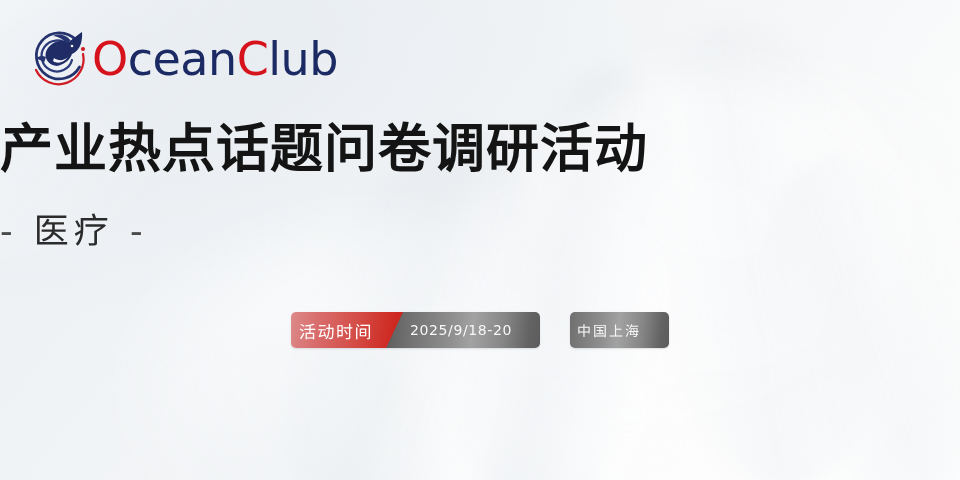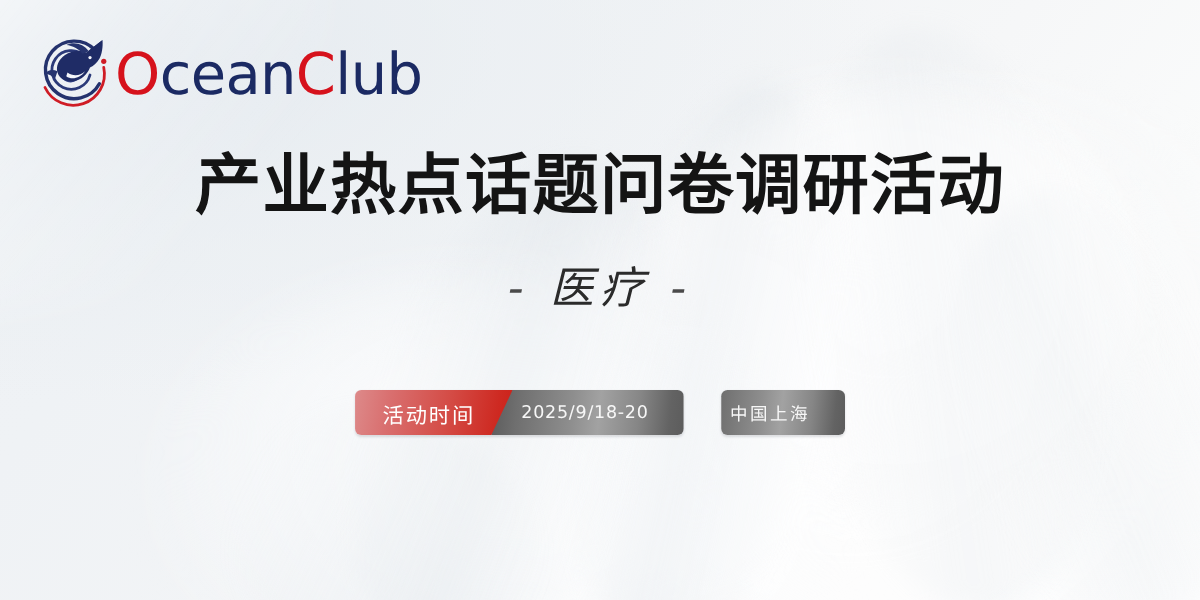--- a/index.html
+++ b/index.html
@@ -148,42 +148,40 @@
   }
   .logo-text .accent { color: #d6121c; }
   .logo-text .base   { color: #1b2a63; }
 
   
   .headings {
     position: absolute;
     left: 0;
     right: 0;
     top: 118px;
-    text-align: center;
   }
   .title {
     font-family: "DejaVu Sans", "Liberation Sans", sans-serif;
     font-size: 53px;
     font-weight: 700;
     color: #141414;
     letter-spacing: 1px;
     line-height: 1.18;
     margin: 0;
     white-space: nowrap;
   }
   .subtitle {
     font-family: "DejaVu Sans", "Liberation Sans", sans-serif;
     font-size: 35px;
     font-weight: 400;
     color: #2b2b2b;
     letter-spacing: 5px;
     line-height: 1;
     margin: 33px 0 0 0;
     white-space: nowrap;
-    font-style: italic;
   }
   .subtitle .dash {
     color: #4a4a4a;
     font-weight: 400;
   }
 
   
   .badges {
     position: absolute;
     left: 0;
@@ -200,21 +198,21 @@
     display: flex;
     align-items: stretch;
     border-radius: 5px;
     overflow: hidden;
     box-shadow: 0 1px 2px rgba(60,70,80,0.16);
   }
   .badge-label {
     position: relative;
     display: flex;
     align-items: center;
-    padding: 0 30px 0 22px;
+    padding: 0 30px 0 8px;
     background: linear-gradient(100deg, #dd8a8a 0%, #d96f6f 22%, #d44c46 58%, #ce2a22 88%, #cc2018 100%);
     color: #ffffff;
     font-family: "DejaVu Sans", "Liberation Sans", sans-serif;
     font-size: 17px;
     letter-spacing: 1.5px;
     white-space: nowrap;
     z-index: 2;
     clip-path: polygon(0 0, 100% 0, calc(100% - 17px) 100%, 0 100%);
   }
   .badge-value {

